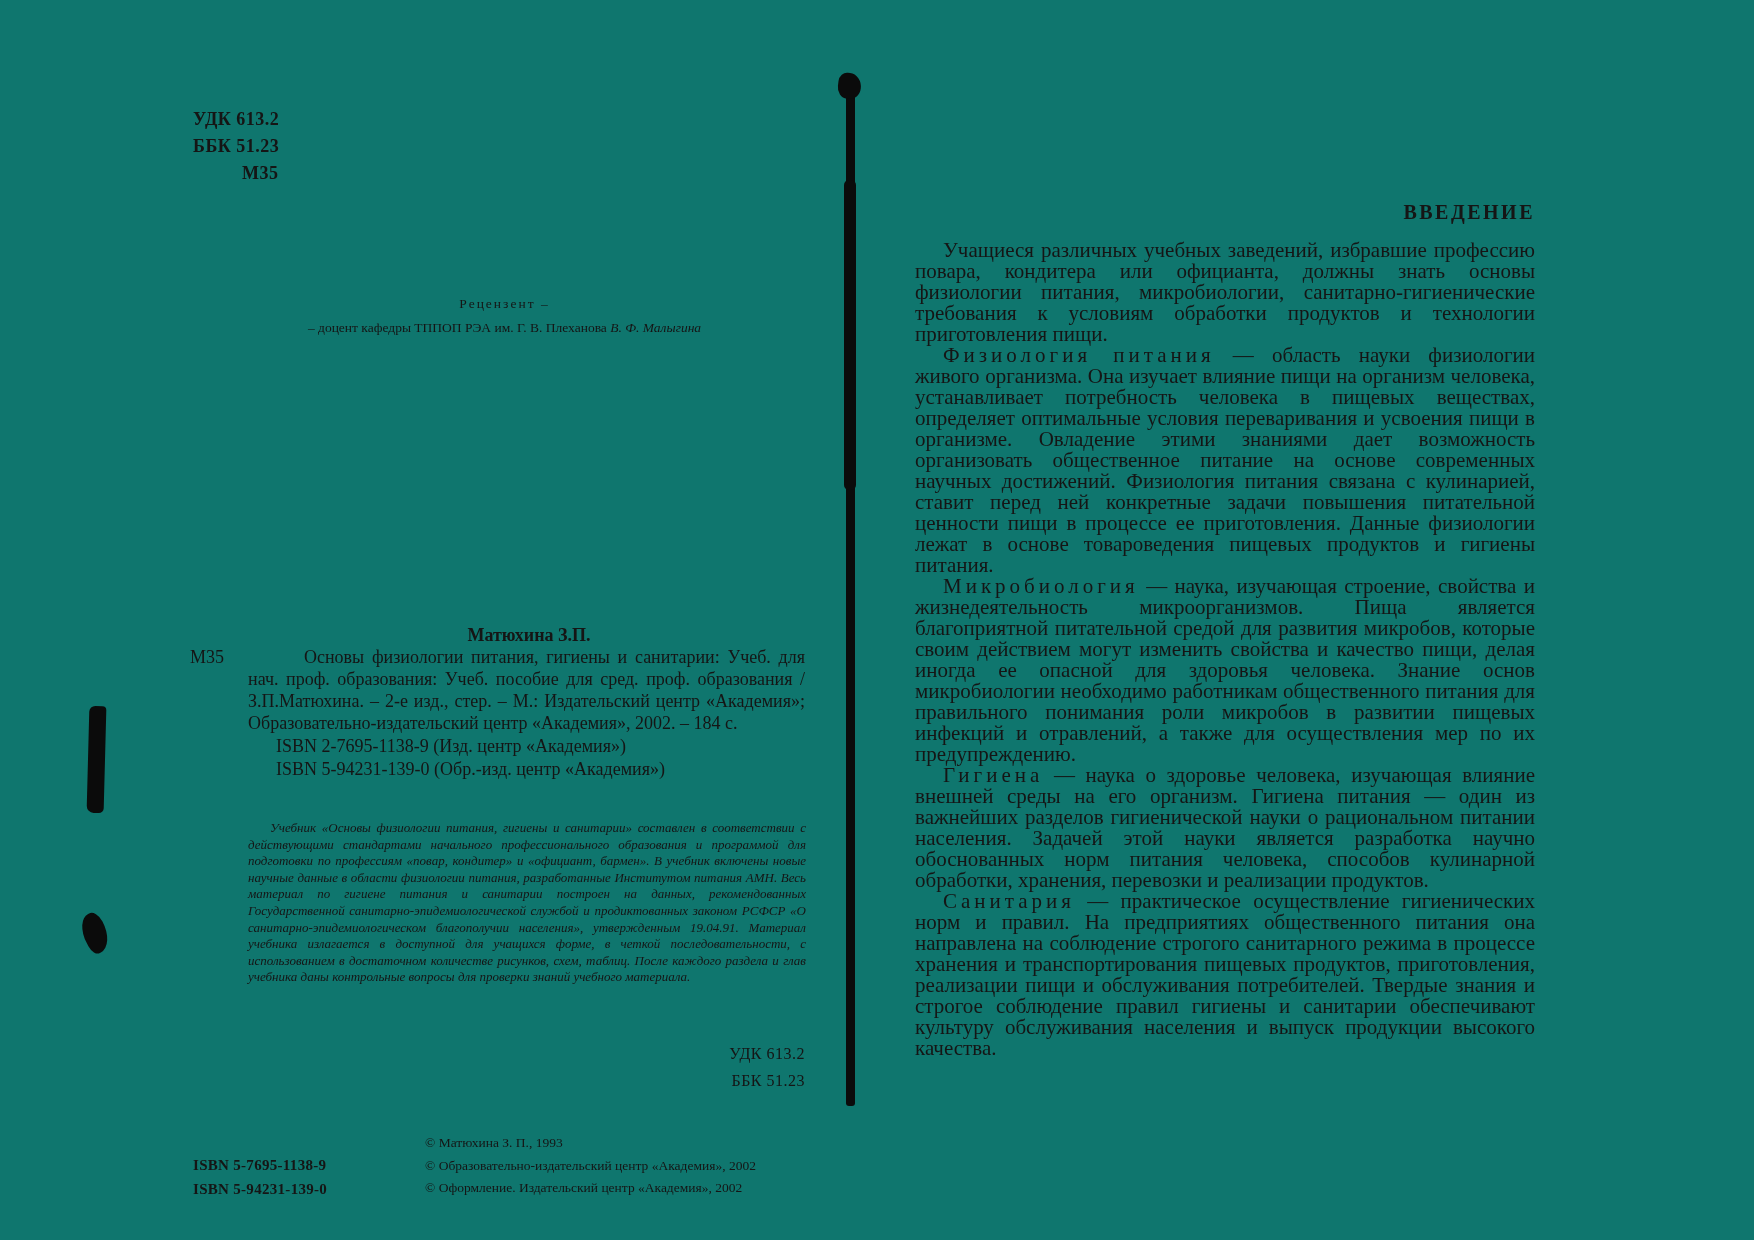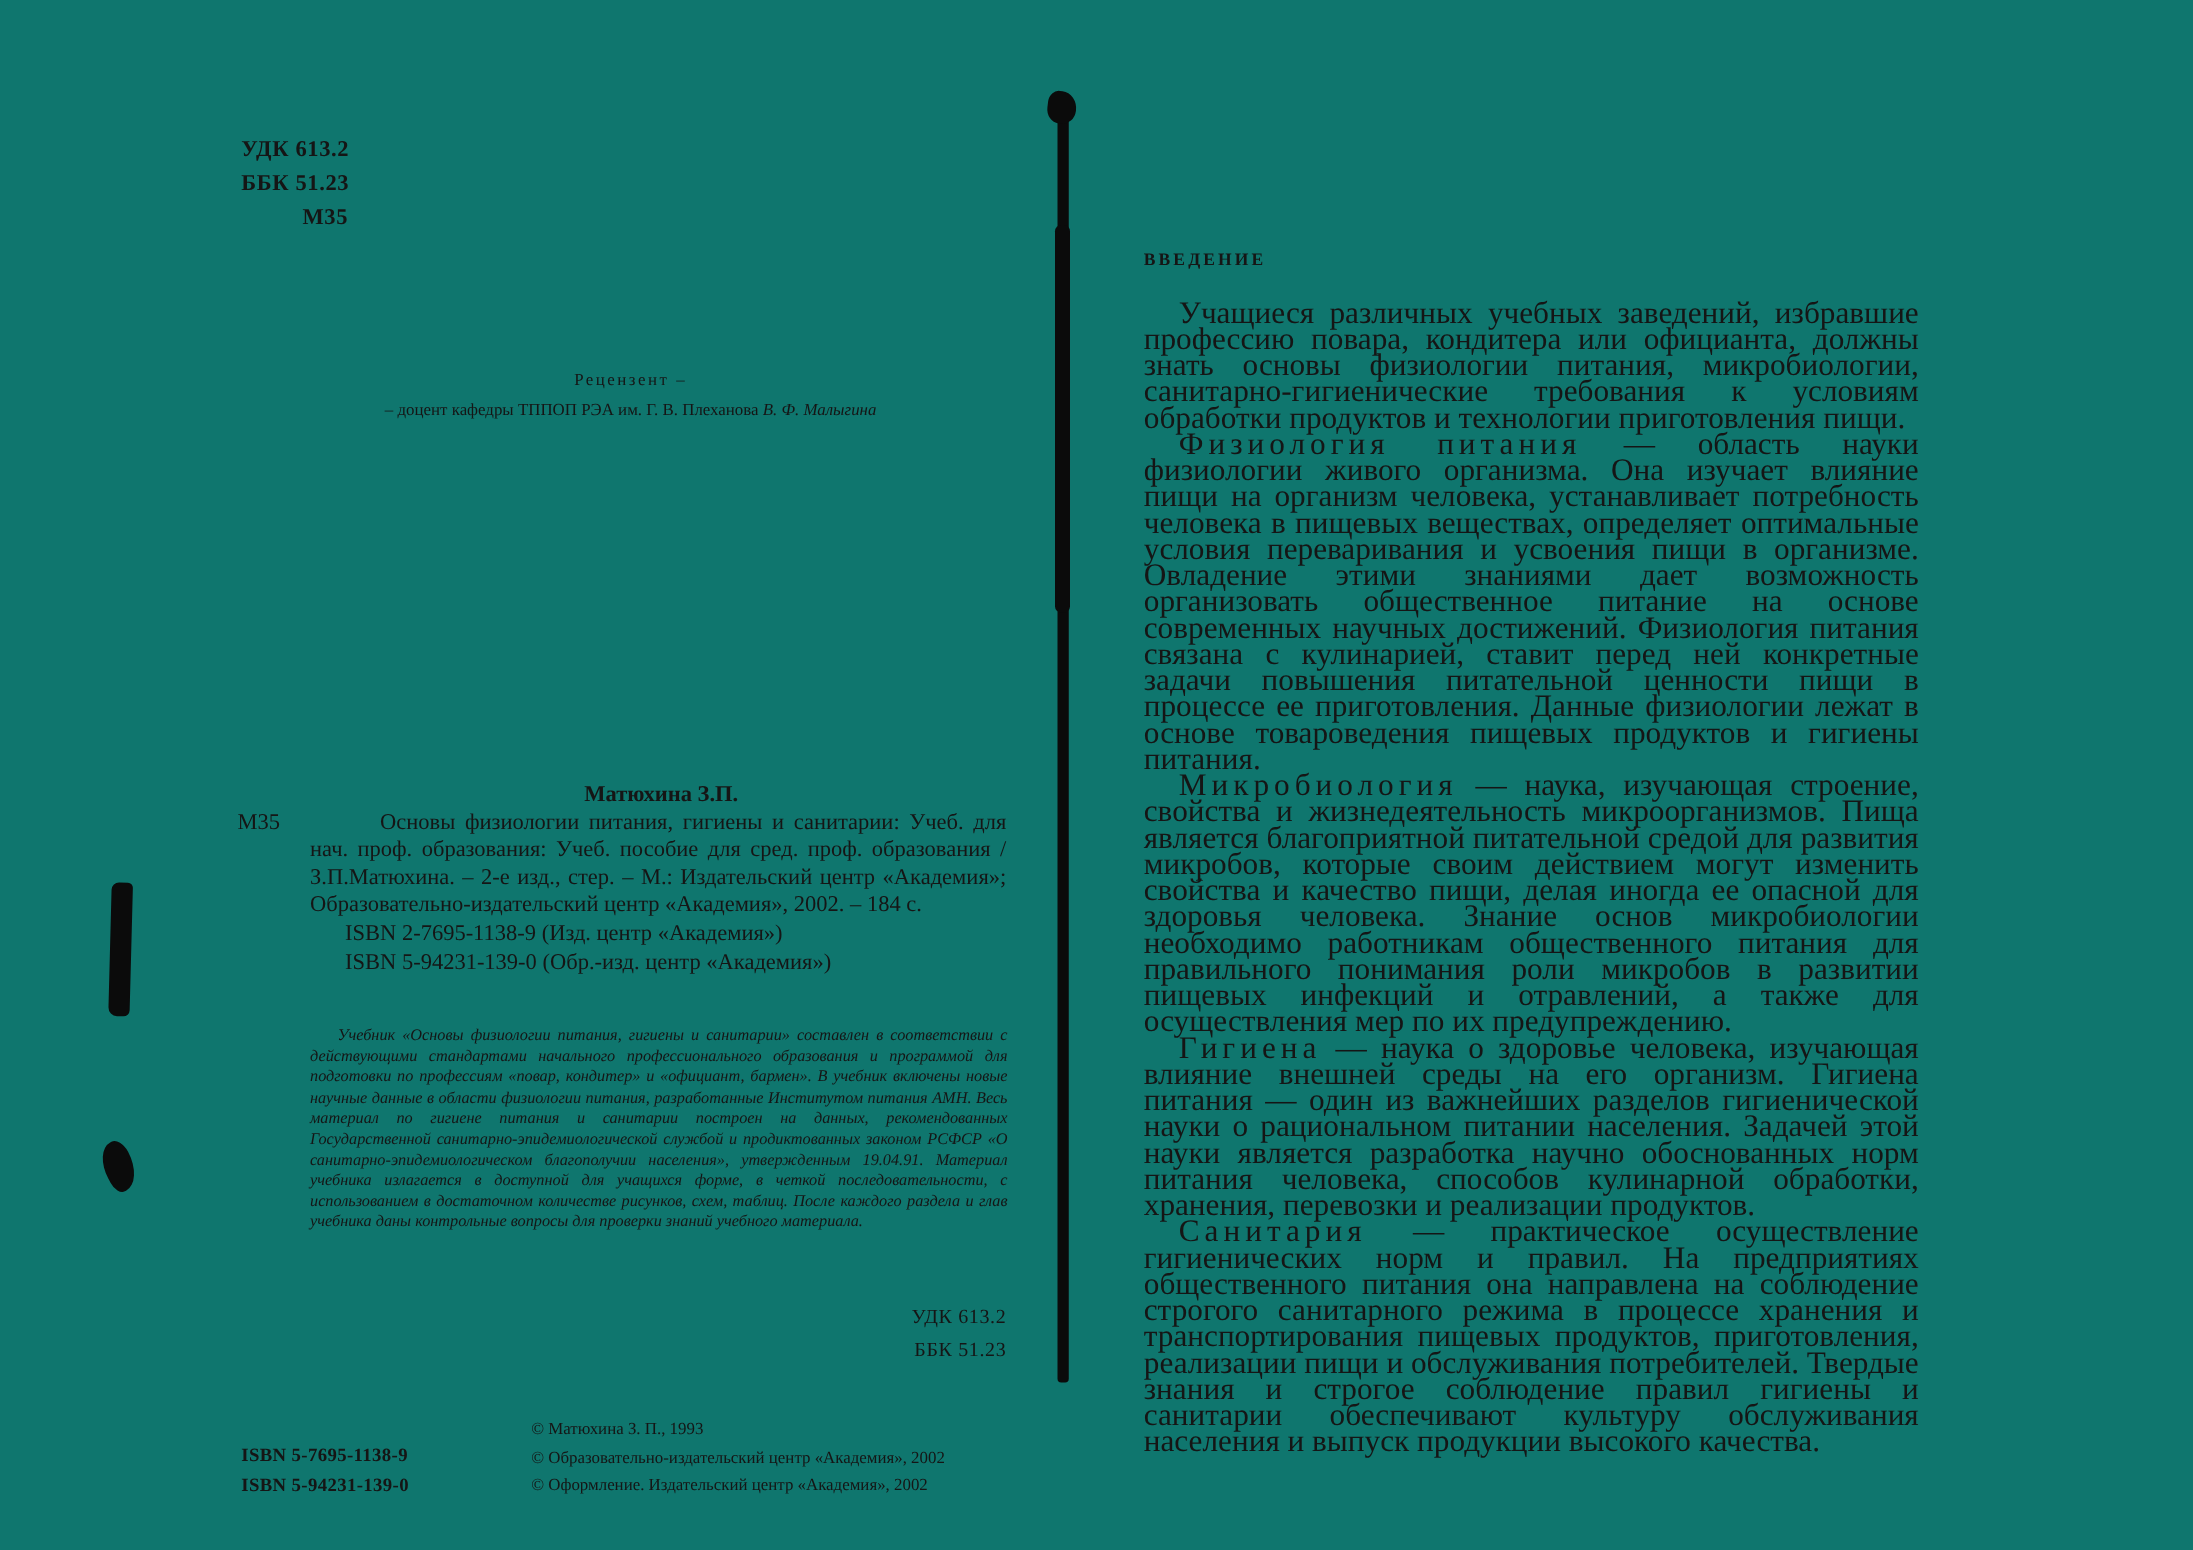--- a/index.html
+++ b/index.html
@@ -37,22 +37,22 @@
 
   .annotation { position: absolute; left: 248px; top: 820px; width: 558px; font-size: 13px; line-height: 16.6px; text-align: justify; font-style: italic; }
   .annotation p { margin: 0; text-indent: 22px; }
 
   .udc-bottom { position: absolute; left: 640px; top: 1040px; width: 165px; text-align: right; font-size: 16px; line-height: 27px; letter-spacing: 0.5px; }
 
   .isbn-bottom { position: absolute; left: 193px; top: 1153px; font-size: 15px; line-height: 24px; font-weight: bold; letter-spacing: 0.3px; }
   .copyrights { position: absolute; left: 425px; top: 1132px; font-size: 13.5px; line-height: 22.5px; }
 
   
-  .intro-title { position: absolute; left: 915px; top: 201px; width: 620px; text-align: left; font-weight: bold; font-size: 14px; letter-spacing: 2.5px; }
-  .intro-body { position: absolute; left: 915px; top: 240px; width: 620px; font-size: 25px; line-height: 21px; text-align: justify; }
+  .intro-title { position: absolute; left: 915px; top: 201px; width: 620px; text-align: right; font-weight: bold; font-size: 20px; letter-spacing: 2.5px; }
+  .intro-body { position: absolute; left: 915px; top: 240px; width: 620px; font-size: 21px; line-height: 21px; text-align: justify; }
   .intro-body p { margin: 0; text-indent: 28px; }
   .intro-body .term { letter-spacing: 4px; }
 </style>
 </head>
 <body>
 
 <div id="root">
 
   <div class="gutter-bar gutter-main"></div>
   <div class="gutter-bar gutter-top"></div>

